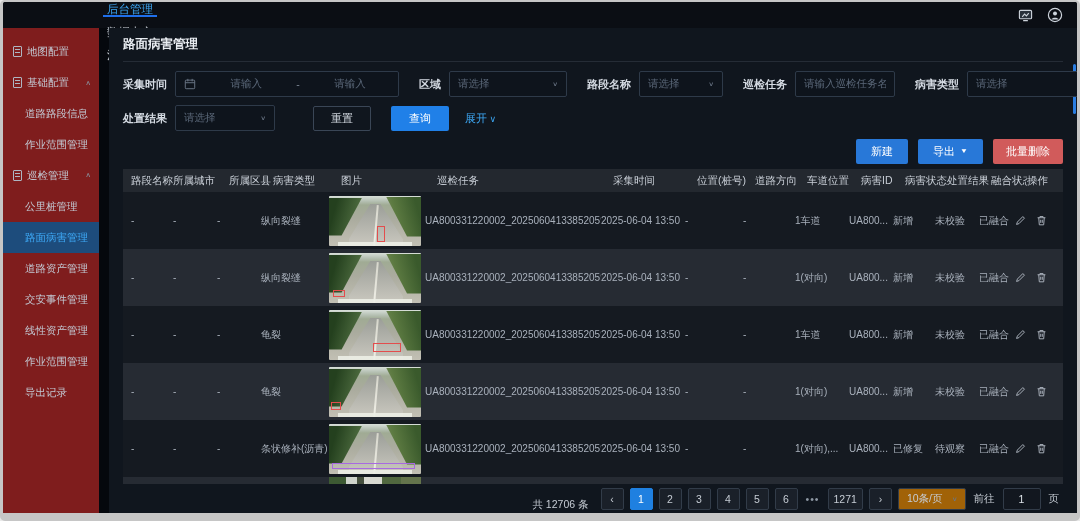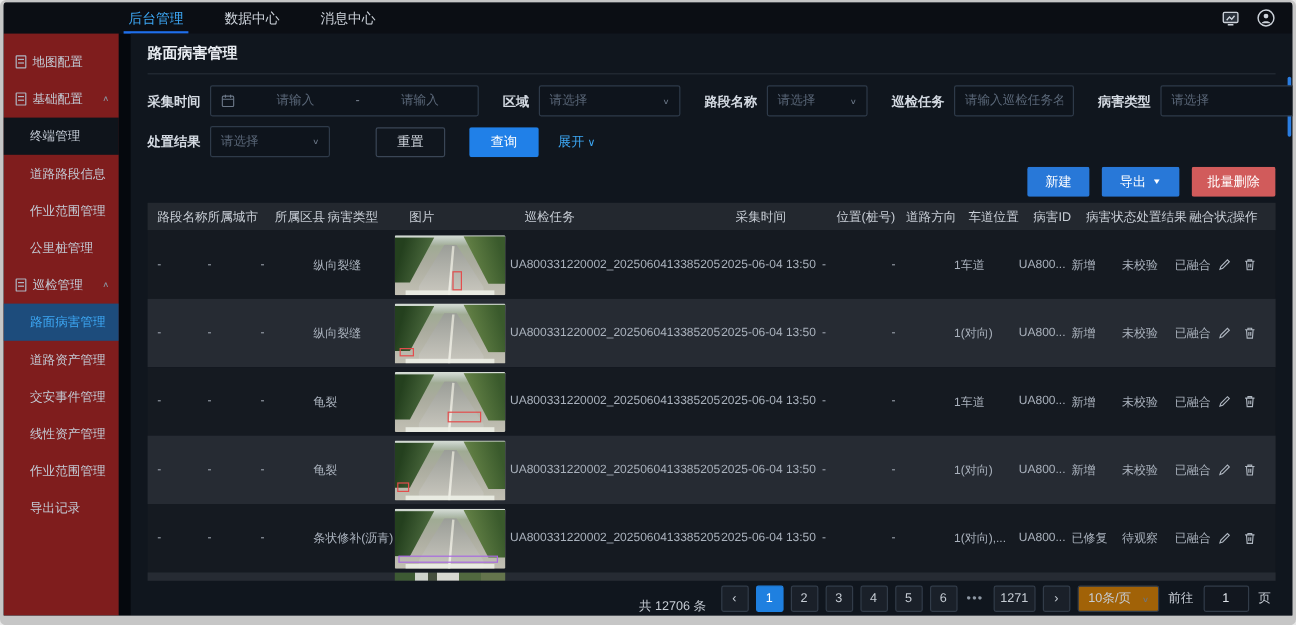--- a/index.html
+++ b/index.html
@@ -1,21 +1,21 @@
 <!DOCTYPE html>
 <html><head>
 <meta charset="utf-8">
 <style>
   * { margin:0; padding:0; box-sizing:border-box; }
   html,body { width:1080px; height:521px; background:#e9e9e9; font-family:"Liberation Sans","DejaVu Sans",sans-serif; }
   .frame { width:1080px; height:521px; border:3px solid #c6c6c6; border-top-width:2px; border-bottom-width:8px; border-radius:5px; overflow:hidden; background:#10151d; display:flex; flex-direction:column; }
 
   
   .topbar { height:26px; background:#0b0e14; display:flex; align-items:stretch; padding-left:100px; flex:none; }
-  .tabs { display:flex; gap:26px; }
+  .tabs { display:flex; gap:8px;flex-direction:column; }
   .tab { color:#cdd3db; font-size:11.5px; display:flex; align-items:center; padding:0 4px; position:relative; cursor:pointer; }
   .tab.active { color:#3da8f5; }
   .tab.active::after { content:""; position:absolute; left:0; right:0; bottom:0; height:2px; background:#1f6feb; }
   .top-icons { margin-left:auto; display:flex; align-items:center; gap:14px; padding-right:14px; }
   .top-icons svg { display:block; }
 
   
   .body { flex:1; display:flex; min-height:0; }
   .sidebar { width:96px; background:#7f1d1d; flex:none; padding-top:8px; }
   .side-item { height:31px; display:flex; align-items:center; gap:5px; padding-left:10px; font-size:10.5px; color:#c3cad4; cursor:pointer; white-space:nowrap; }
@@ -121,36 +121,33 @@
     <aside class="sidebar">
         <div class="side-item group">
           <span class="mini-doc"></span>
           <span class="lbl">地图配置</span>
         </div>
         <div class="side-item group">
           <span class="mini-doc"></span>
           <span class="lbl">基础配置</span>
           <span class="chev">∧</span>
         </div>
-        <div class="side-item sub dim">
-          <span class="lbl">终端管理</span>
-        </div>
         <div class="side-item sub">
           <span class="lbl">道路路段信息</span>
         </div>
         <div class="side-item sub">
           <span class="lbl">作业范围管理</span>
-        </div>
-        <div class="side-item sub">
-          <span class="lbl">公里桩管理</span>
         </div>
         <div class="side-item group">
           <span class="mini-doc"></span>
           <span class="lbl">巡检管理</span>
           <span class="chev">∧</span>
+        </div>
+        <div class="side-item sub">
+          <span class="lbl">公里桩管理</span>
         </div>
         <div class="side-item sub active">
           <span class="lbl">路面病害管理</span>
         </div>
         <div class="side-item sub">
           <span class="lbl">道路资产管理</span>
         </div>
         <div class="side-item sub">
           <span class="lbl">交安事件管理</span>
         </div>

